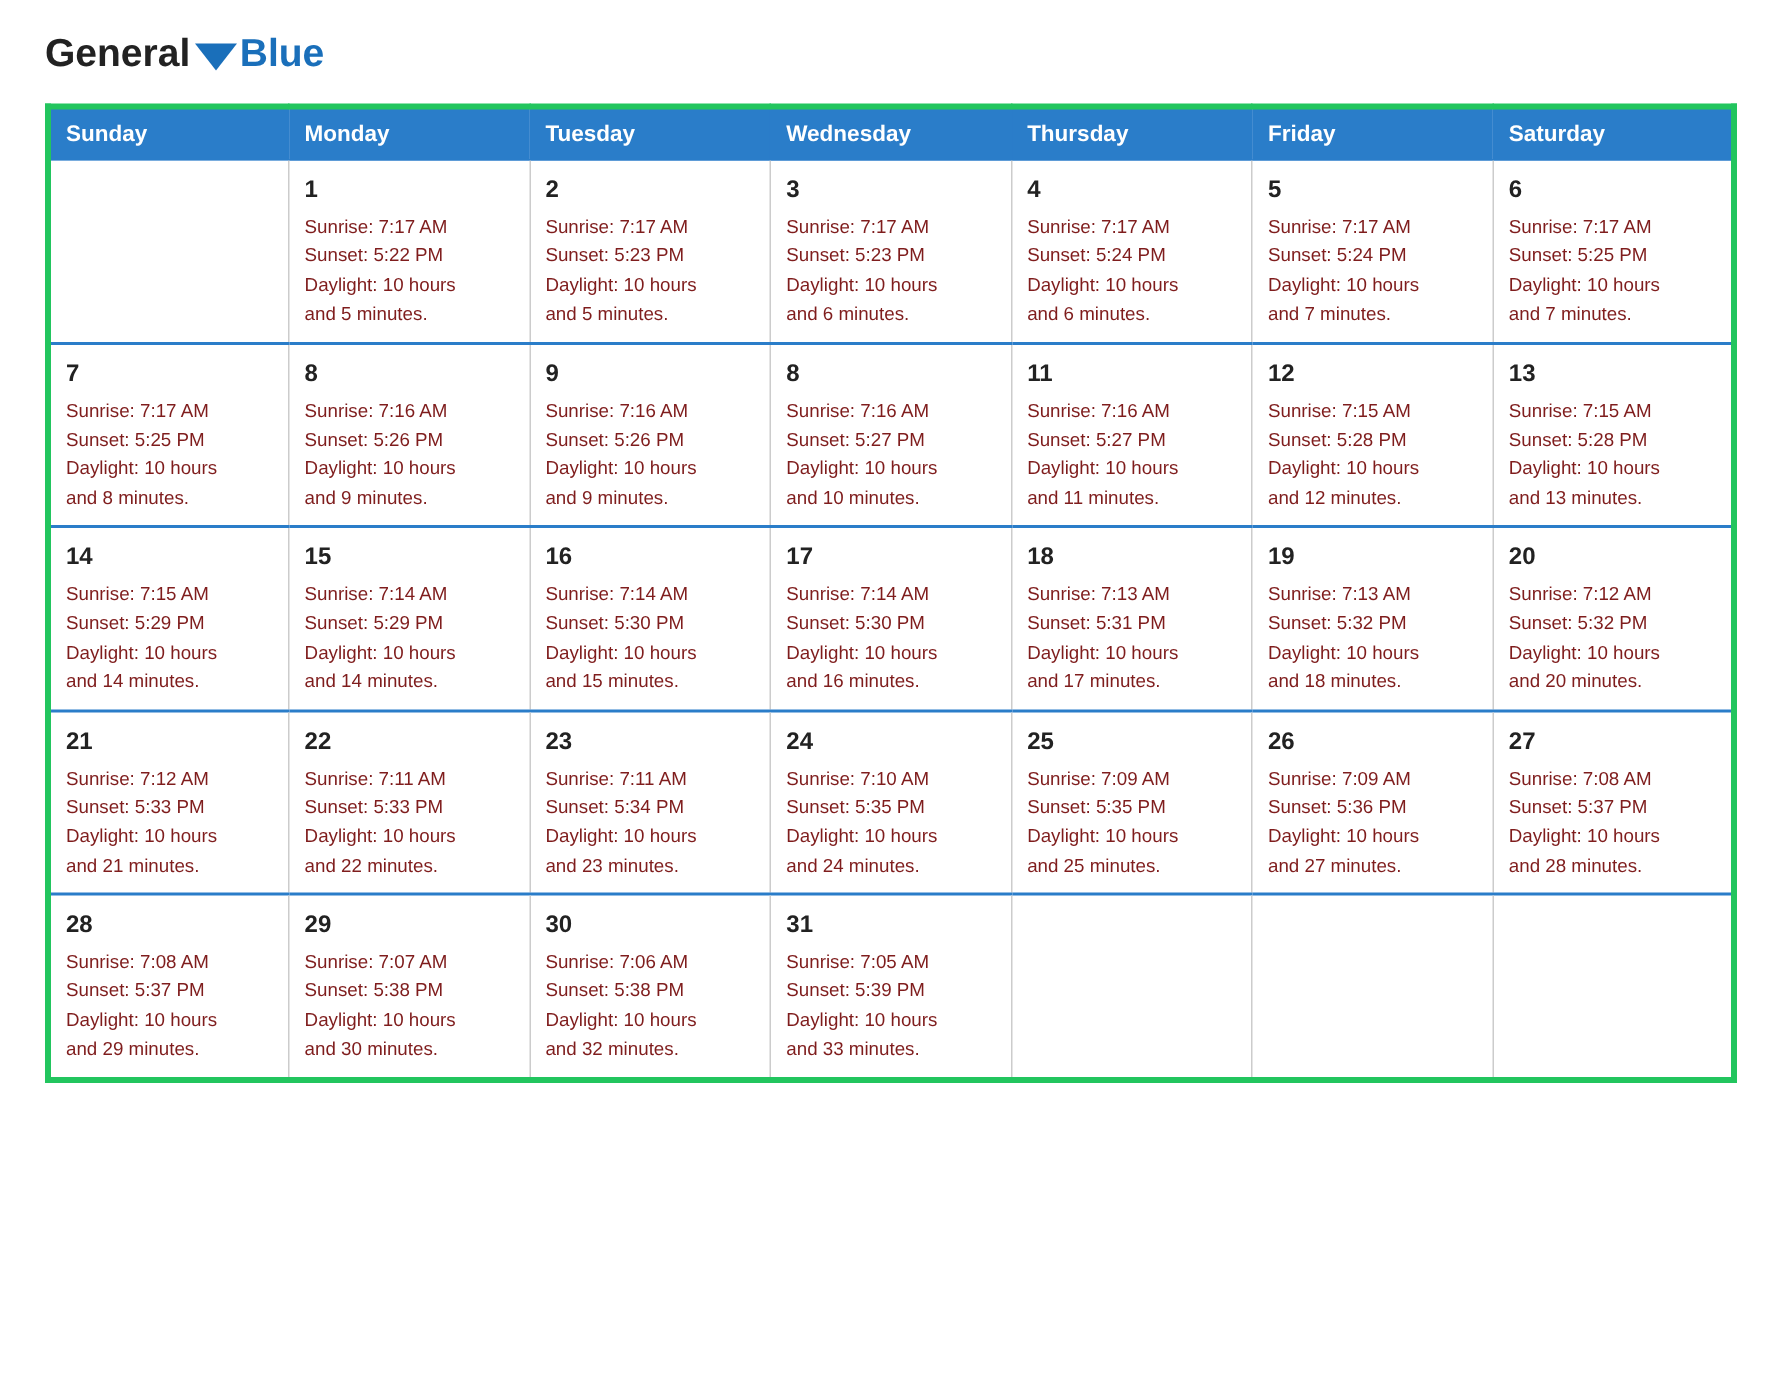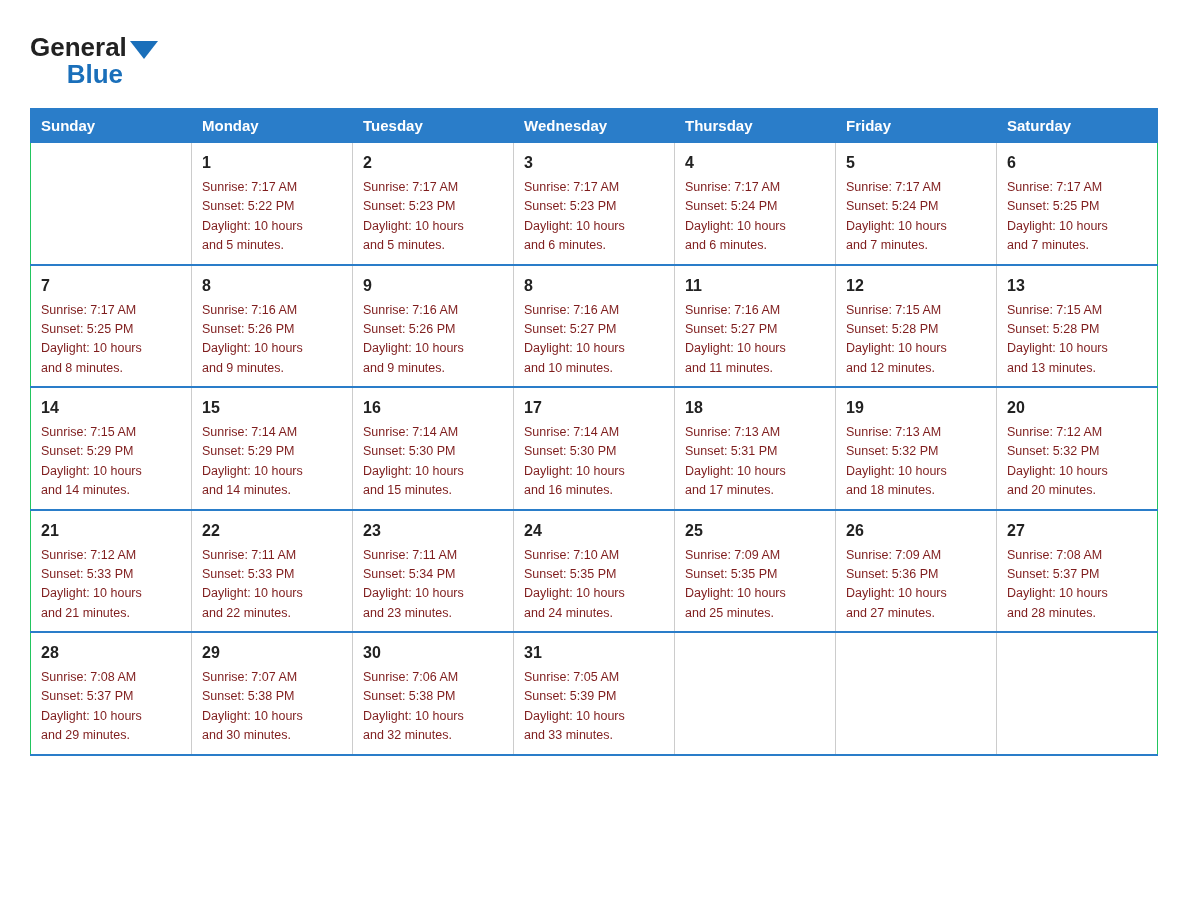--- a/index.html
+++ b/index.html
@@ -12,23 +12,22 @@
       padding: 20px 30px;
     }
     .header {
       display: flex;
       justify-content: space-between;
       align-items: flex-start;
       margin-bottom: 18px;
     }
     .logo {
       display: flex;
-      flex-direction: column;
-      align-items: center;
-      margin-top: 12px;
+      flex-direction: row;
+      align-items: flex-end;
     }
     .logo-top {
       display: flex;
       align-items: center;
     }
     .logo-general {
       font-size: 26px;
       font-weight: bold;
       color: #222;
     }
@@ -58,21 +57,21 @@
       line-height: 1;
     }
     .location {
       font-size: 22px;
       color: #555;
       margin-top: 6px;
     }
     .calendar-table {
       width: 100%;
       border-collapse: collapse;
-      border: 1px solid #22c55e;
+      border: 4px solid #22c55e;
     }
     .calendar-table th {
       background-color: #2a7dc9;
       color: #fff;
       font-size: 15px;
       font-weight: bold;
       padding: 8px 10px;
       text-align: left;
       border: 1px solid #2a7dc9;
     }

